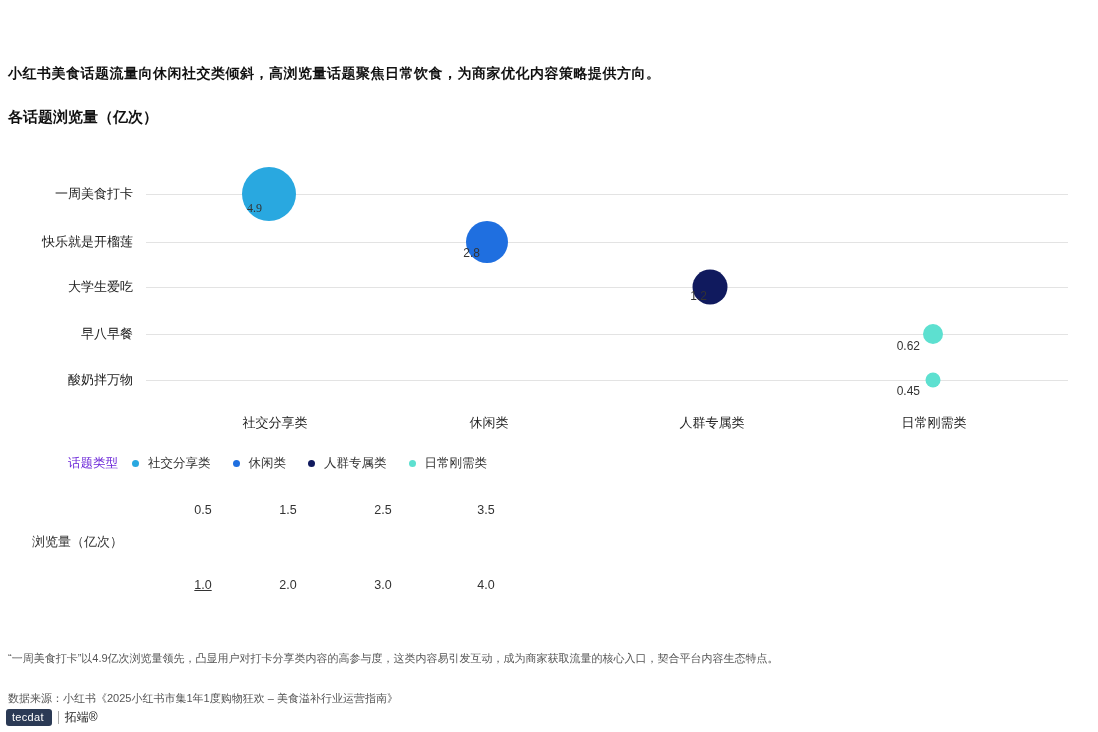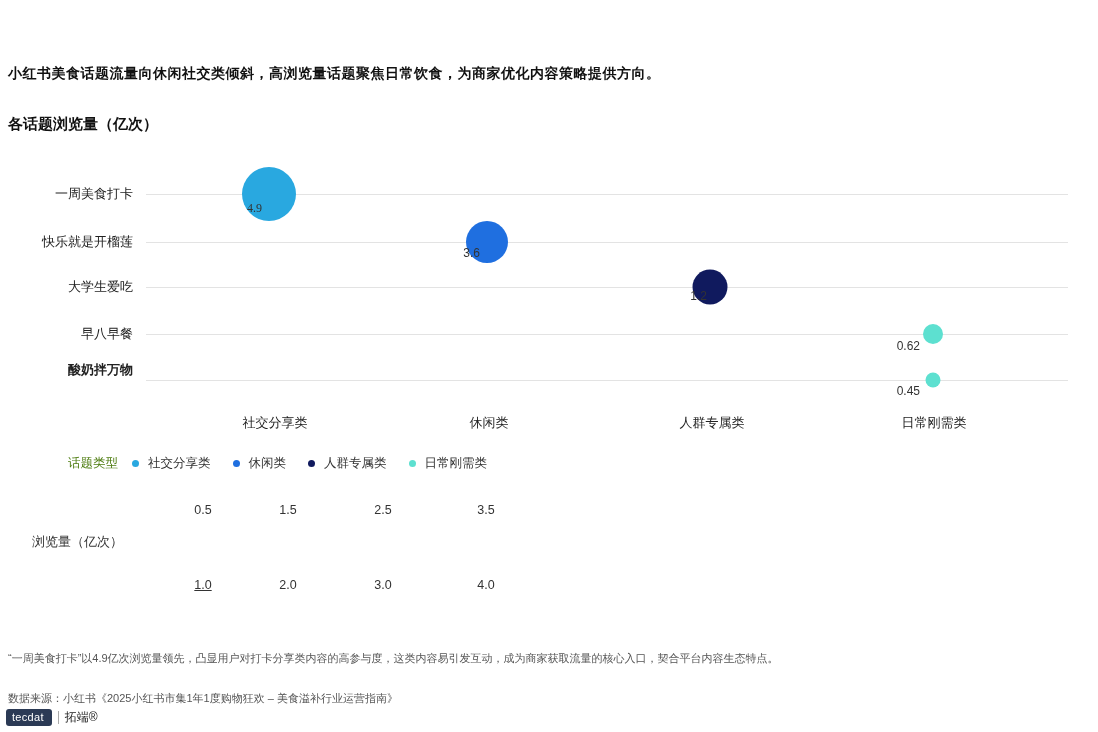--- a/index.html
+++ b/index.html
@@ -28,21 +28,21 @@
     font-size: 14px;
     font-weight: bold;
     line-height: 34px;
     color: #111111;
     letter-spacing: 0.5px;
     margin-top: 40px;
   }
   .subtitle {
     position: absolute;
     left: 8px;
-    top: 115px;
+    top: 108px;
     font-size: 15px;
     font-weight: bold;
     color: #111111;
   }
   
   .chart {
     position: absolute;
     left: 0;
     top: 150px;
     width: 1098px;
@@ -89,21 +89,21 @@
     left: 68px;
     top: 455px;
     font-size: 12.5px;
     color: #333333;
     display: flex;
     align-items: center;
     gap: 0;
   }
   .legend-title {
     margin-right: 14px;
-    color: #4d7c0f;
+    color: #6d28d9;
   }
   .legend-item {
     display: flex;
     align-items: center;
     margin-right: 22px;
   }
   .legend-swatch {
     width: 7px;
     height: 7px;
     border-radius: 50%;
@@ -183,27 +183,27 @@
     <div class="gridline" style="top:44px;"></div>
     <div class="gridline" style="top:92px;"></div>
     <div class="gridline" style="top:137px;"></div>
     <div class="gridline" style="top:184px;"></div>
     <div class="gridline" style="top:230px;"></div>
 
     <div class="cat-label" style="top:36px; right:965px;">一周美食打卡</div>
     <div class="cat-label" style="top:84px; right:965px;">快乐就是开榴莲</div>
     <div class="cat-label" style="top:129px; right:965px;">大学生爱吃</div>
     <div class="cat-label" style="top:176px; right:965px;text-align:right;">早八早餐</div>
-    <div class="cat-label" style="top:212px; right:965px;font-weight:bold;">酸奶拌万物</div>
+    <div class="cat-label" style="top:222px; right:965px;">酸奶拌万物</div>
 
     <div class="bubble" style="left:269px; top:44px; width:54px; height:54px; background:#29a8e0;"></div>
     <div class="dot-label" style="left:262px; top:58px;font-family:Liberation Serif, serif;">4.9</div>
 
     <div class="bubble" style="left:487px; top:92px; width:42px; height:42px; background:#1f6fe0;"></div>
-    <div class="dot-label" style="left:480px; top:103px;">3.6</div>
+    <div class="dot-label" style="left:480px; top:103px;">2.8</div>
 
     <div class="bubble" style="left:710px; top:137px; width:35px; height:35px; background:#101a5e;"></div>
     <div class="dot-label" style="left:707px; top:146px;">1.2</div>
 
     <div class="bubble" style="left:933px; top:184px; width:20px; height:20px; background:#5de0d0;"></div>
     <div class="dot-label" style="left:920px; top:196px;">0.62</div>
 
     <div class="bubble" style="left:933px; top:230px; width:15px; height:15px; background:#5de0d0;"></div>
     <div class="dot-label" style="left:920px; top:241px;">0.45</div>
 

